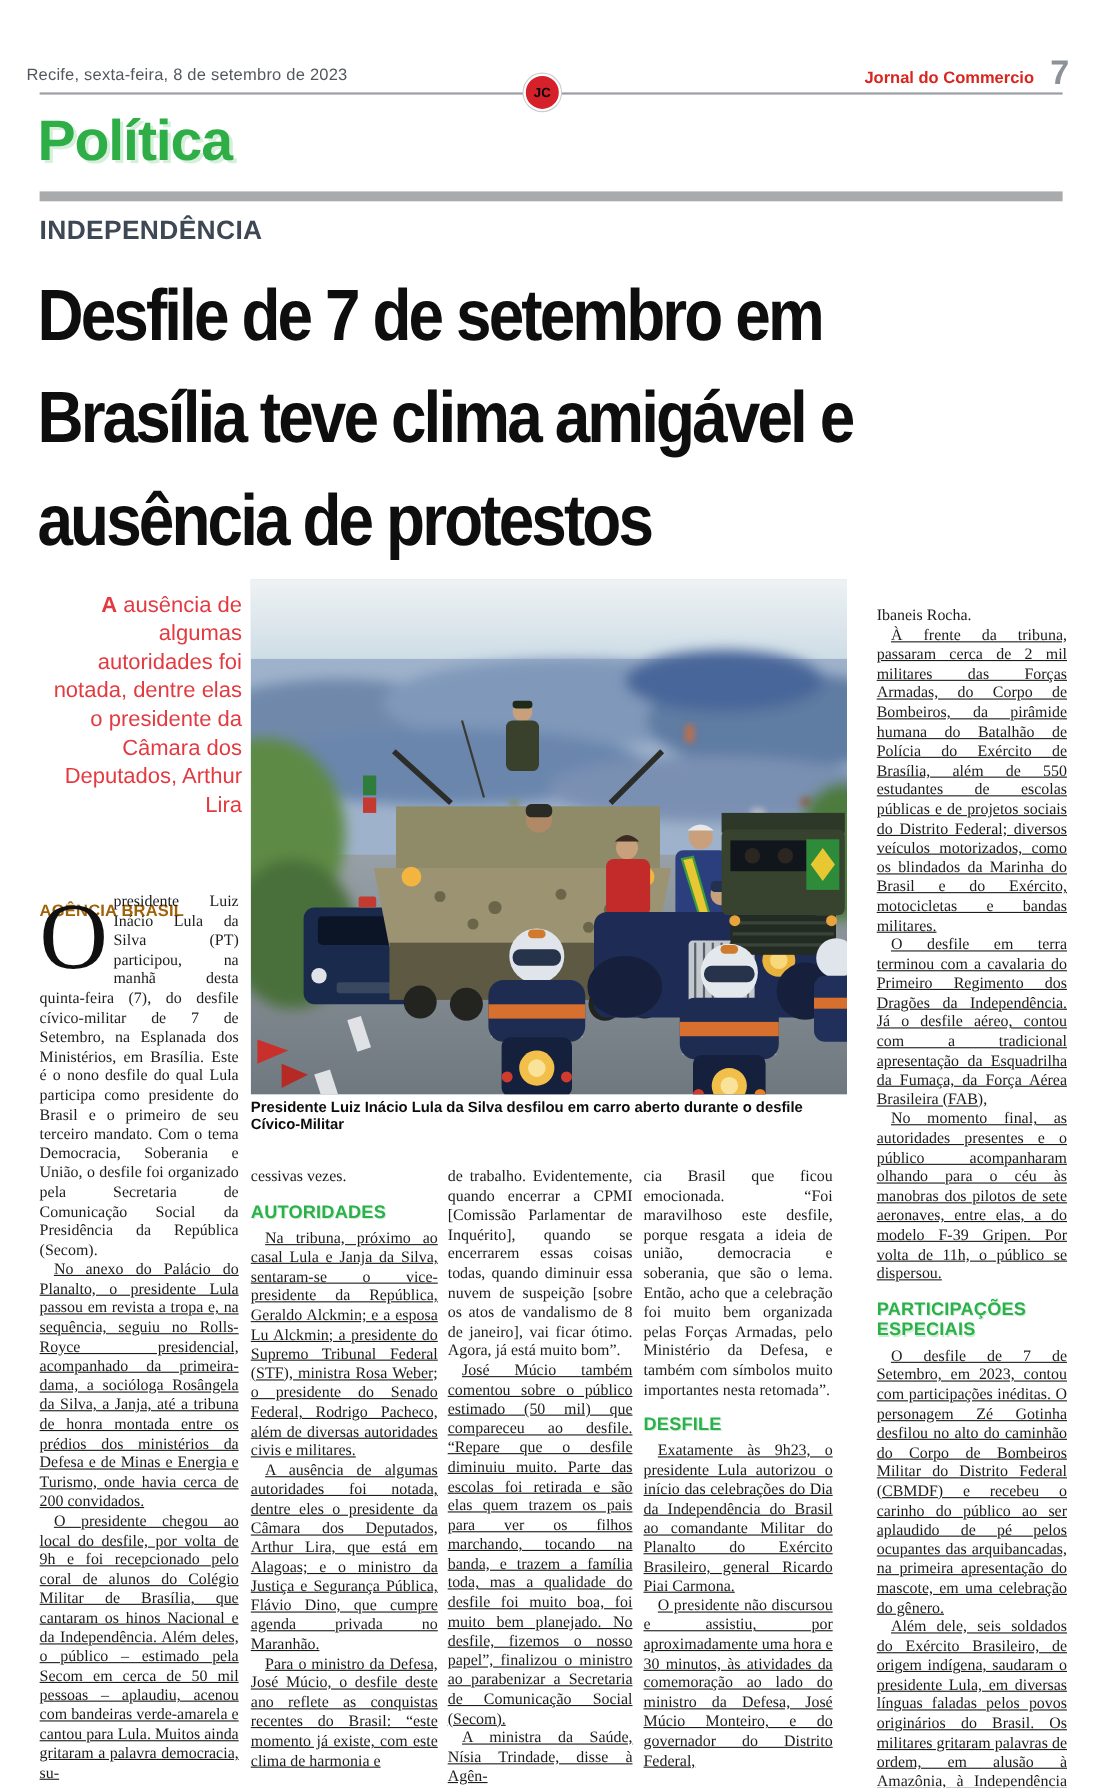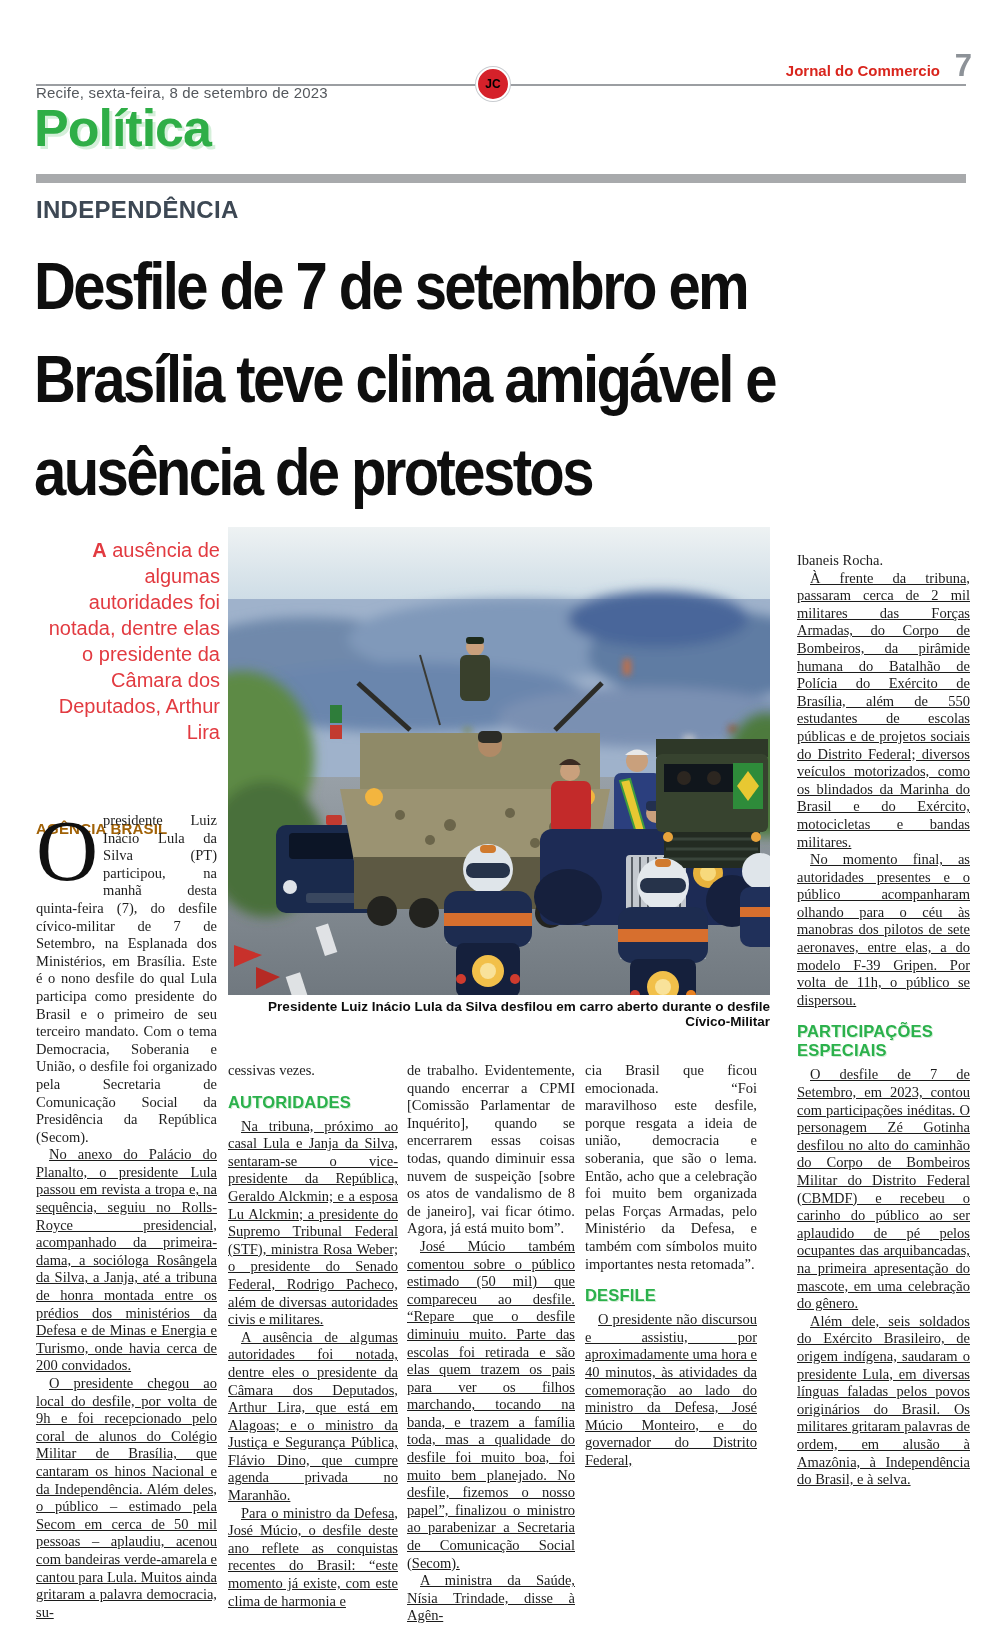--- a/index.html
+++ b/index.html
@@ -1,19 +1,19 @@
 <!DOCTYPE html>
 <html lang="pt-BR"><head>
 <meta charset="utf-8">
 <title>Jornal do Commercio — Política</title>
 <style>
   html,body{margin:0;padding:0;}
   body{width:1002px;height:1625px;position:relative;background:#ffffff;overflow:hidden;
        font-family:"Liberation Serif","DejaVu Serif",serif;color:#1c1c1c;}
-  .dateline{position:absolute;left:36px;top:60px;font:15px "Liberation Sans",sans-serif;color:#54585d;letter-spacing:.2px;margin-top:24px;}
+  .dateline{position:absolute;left:24px;top:60px;font:15px "Liberation Sans",sans-serif;color:#54585d;letter-spacing:.2px;}
   .masthead{position:absolute;top:62px;right:62px;font:bold 15px "Liberation Sans",sans-serif;color:#d9251d;margin-left:40px;}
   .pagenum{position:absolute;top:48px;right:30px;font:bold 31px "Liberation Sans",sans-serif;color:#8d9298;}
   .toprule{position:absolute;left:36px;right:36px;top:84px;height:2px;background:#9b9ea2;}
   .jc-logo{position:absolute;left:476px;top:67px;width:30px;height:30px;border-radius:50%;background:#d5212a;
            color:#000000;font:bold 12px "Liberation Sans",sans-serif;display:flex;align-items:center;justify-content:center;
            border:2px solid #fff;box-shadow:0 0 0 1px #c9ccd0;z-index:2;}
   .section-title{position:absolute;left:34px;top:98px;font:bold 52px "Liberation Sans",sans-serif;color:#2fae47;
                  letter-spacing:-1px;text-shadow:3px 3px 0 rgba(47,174,71,.20);}
   .graybar{position:absolute;left:36px;top:174px;width:930px;height:9px;background:#a8aaac;}
   .kicker{position:absolute;left:36px;top:196px;font:bold 24px "Liberation Sans",sans-serif;color:#3d4854;letter-spacing:.3px;}
@@ -30,21 +30,21 @@
              margin:13px 0 6px 0;text-shadow:1px 1px 0 #d2ecd4;}
   .dropcap{float:left;font:86px/70px "Liberation Serif",serif;margin:4px 5px 0 0;color:#101010;}
   .c1{left:36px;top:812px;width:181px;}
   .c2{left:228px;top:1062px;width:170px;}
   .c3{left:407px;top:1062px;width:168px;}
   .c4{left:585px;top:1062px;width:172px;}
   .c5{left:797px;top:552px;width:173px;}
   .credit{position:absolute;left:228px;top:509px;width:542px;text-align:right;
           font:10.5px "Liberation Sans",sans-serif;color:#8f9296;margin-top:32px;}
   .photo{position:absolute;left:228px;top:527px;width:542px;height:468px;background:#b9c7d4;overflow:hidden;}
-  .caption{position:absolute;left:228px;top:999px;width:542px;font:bold 13.5px "Liberation Sans",sans-serif;color:#0d0d0d;text-align:right;}
+  .caption{position:absolute;left:228px;top:999px;width:542px;font:bold 13.5px "Liberation Sans",sans-serif;color:#0d0d0d;}
 </style>
 </head>
 <body>
 
 <div class="dateline">Recife, sexta-feira, 8 de setembro de 2023</div>
 <div class="masthead">Jornal do Commercio</div>
 <div class="pagenum">7</div>
 <div class="toprule"></div>
 <div class="jc-logo">JC</div>
 
@@ -268,23 +268,25 @@
 
 <div class="textcol c3">
   <p>de trabalho. Evidentemente, quando encerrar a CPMI [Comissão Parlamentar de Inquérito], quando se encerrarem essas coisas todas, quando diminuir essa nuvem de suspeição [sobre os atos de vandalismo de 8 de janeiro], vai ficar ótimo. Agora, já está muito bom”.</p>
   <p class="ind">José Múcio também comentou sobre o público estimado (50 mil) que compareceu ao desfile. “Repare que o desfile diminuiu muito. Parte das escolas foi retirada e são elas quem trazem os pais para ver os filhos marchando, tocando na banda, e trazem a família toda, mas a qualidade do desfile foi muito boa, foi muito bem planejado. No desfile, fizemos o nosso papel”, finalizou o ministro ao parabenizar a Secretaria de Comunicação Social (Secom).</p>
   <p class="ind">A ministra da Saúde, Nísia Trindade, disse à Agên-</p>
 </div>
 
 <div class="textcol c4">
   <p>cia Brasil que ficou emocionada. “Foi maravilhoso este desfile, porque resgata a ideia de união, democracia e soberania, que são o lema. Então, acho que a celebração foi muito bem organizada pelas Forças Armadas, pelo Ministério da Defesa, e também com símbolos muito importantes nesta retomada”.</p>
   <h3 class="greenhead">DESFILE</h3>
-  <p class="ind">O presidente não discursou e assistiu, por aproximadamente uma hora e 40 minutos, às atividades da comemoração ao lado do ministro da Defesa, José Múcio Monteiro, e do governador do Distrito Federal,</p>
+  <p class="ind">Exatamente às 9h23, o presidente Lula autorizou o início das celebrações do Dia da Independência do Brasil ao comandante Militar do Planalto do Exército Brasileiro, general Ricardo Piai Carmona.</p>
+  <p class="ind">O presidente não discursou e assistiu, por aproximadamente uma hora e 30 minutos, às atividades da comemoração ao lado do ministro da Defesa, José Múcio Monteiro, e do governador do Distrito Federal,</p>
 </div>
 
 <div class="textcol c5">
   <p>Ibaneis Rocha.</p>
   <p class="ind">À frente da tribuna, passaram cerca de 2 mil militares das Forças Armadas, do Corpo de Bombeiros, da pirâmide humana do Batalhão de Polícia do Exército de Brasília, além de 550 estudantes de escolas públicas e de projetos sociais do Distrito Federal; diversos veículos motorizados, como os blindados da Marinha do Brasil e do Exército, motocicletas e bandas militares.</p>
+  <p class="ind">O desfile em terra terminou com a cavalaria do Primeiro Regimento dos Dragões da Independência. Já o desfile aéreo, contou com a tradicional apresentação da Esquadrilha da Fumaça, da Força Aérea Brasileira (FAB),</p>
   <p class="ind">No momento final, as autoridades presentes e o público acompanharam olhando para o céu às manobras dos pilotos de sete aeronaves, entre elas, a do modelo F-39 Gripen. Por volta de 11h, o público se dispersou.</p>
   <h3 class="greenhead">PARTICIPAÇÕES ESPECIAIS</h3>
   <p class="ind">O desfile de 7 de Setembro, em 2023, contou com participações inéditas. O personagem Zé Gotinha desfilou no alto do caminhão do Corpo de Bombeiros Militar do Distrito Federal (CBMDF) e recebeu o carinho do público ao ser aplaudido de pé pelos ocupantes das arquibancadas, na primeira apresentação do mascote, em uma celebração do gênero.</p>
   <p class="ind">Além dele, seis soldados do Exército Brasileiro, de origem indígena, saudaram o presidente Lula, em diversas línguas faladas pelos povos originários do Brasil. Os militares gritaram palavras de ordem, em alusão à Amazônia, à Independência do Brasil, e à selva.</p>
 </div>
 
 </body></html>

